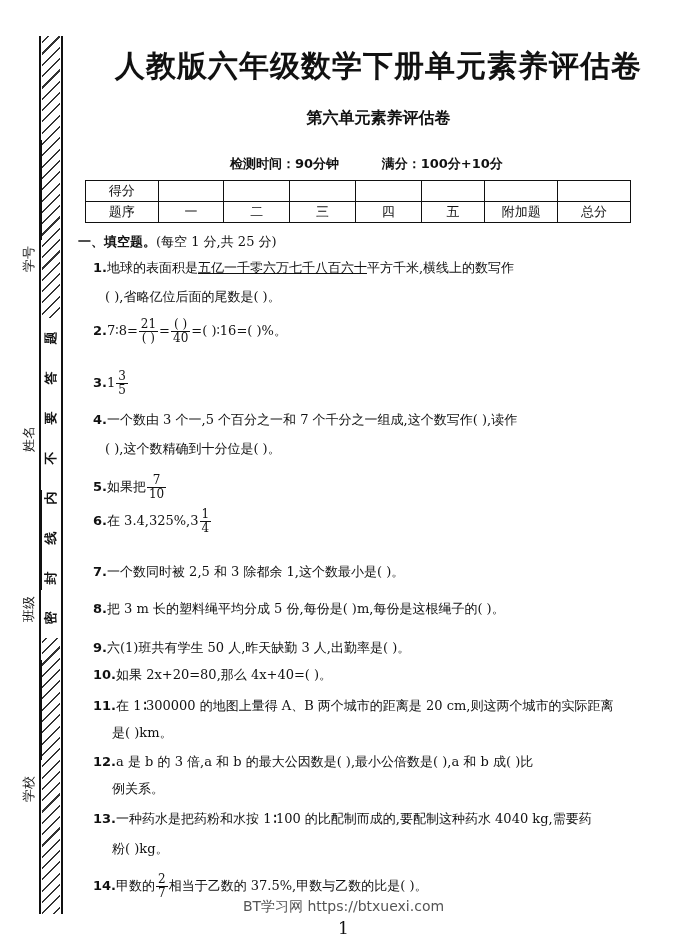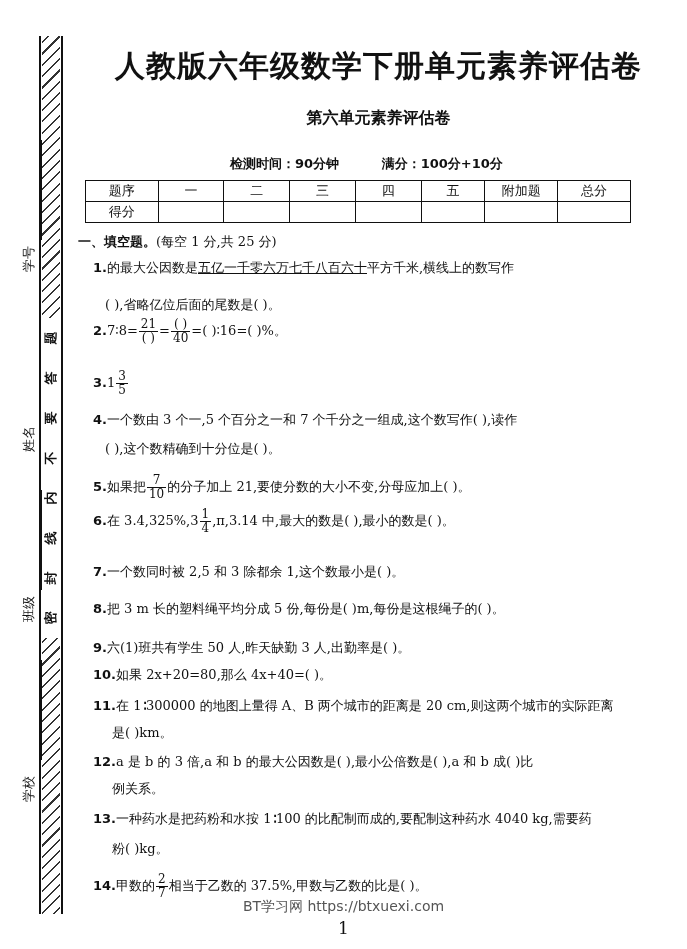--- a/index.html
+++ b/index.html
@@ -77,70 +77,70 @@
 <div class="title">人教版六年级数学下册单元素养评估卷</div>
 <div class="subtitle">第六单元素养评估卷</div>
 <div class="meta">
   <span>检测时间：90分钟</span>
   <span>满分：100分+10分</span>
 </div>
 
 <table class="score">
   <tbody>
       <tr>
+    <td>得分</td>
+    <td></td>
+        <td></td>
+    <td></td>
+        <td></td>
+    <td></td>
+        <td></td>
+    <td></td>
+  </tr>
+  <tr>
     <td style="width:72px">题序</td>
     <td style="width:65px">一</td>
     <td style="width:65px">二</td>
     <td style="width:65px">三</td>
     <td style="width:65px">四</td>
     <td style="width:63px">五</td>
     <td style="width:72px">附加题</td>
     <td style="width:72px">总分</td>
   </tr>
-  <tr>
-    <td>得分</td>
-    <td></td>
-        <td></td>
-    <td></td>
-        <td></td>
-    <td></td>
-        <td></td>
-    <td></td>
-  </tr>
 </tbody>
   </table>
 
 <div class="section">
   <span>一、填空题。</span><span class="note">(每空 1 分,共 25 分)</span>
 </div>
 
 <div class="q" style="top:259px">
-  <b>1.</b><span>的最大公因数是</span><span class="ul">五亿一千零六万七千八百六十</span><span>平方千米,横线上的数写作</span>
+  <b>1.</b><span>地球的表面积是</span><span class="ul">五亿一千零六万七千八百六十</span><span>平方千米,横线上的数写作</span>
 </div>
-<div class="q" style="top:296px;left:105px">(                ),省略亿位后面的尾数是(        )。</div>
+<div class="q" style="top:288px;left:105px">(                ),省略亿位后面的尾数是(        )。</div>
 
 <div class="q" style="top:318px">
   <b>2.</b><span>7∶8=</span><span class="frac"><span class="n">21</span><span class="d">(    )</span></span><span>=</span><span class="frac"><span class="n">(    )</span><span class="d">40</span></span><span>=(      )∶16=(        )%。</span>
 </div>
 
 <div class="q" style="top:370px">
   <b>3.</b><span>1</span><span class="frac"><span class="n">3</span><span class="d">5</span></span>
 </div>
 
 <div class="q" style="top:411px">
   <b>4.</b><span>一个数由 3 个一,5 个百分之一和 7 个千分之一组成,这个数写作(          ),读作</span>
 </div>
 <div class="q" style="top:440px;left:105px">(                ),这个数精确到十分位是(       )。</div>
 
 <div class="q" style="top:474px">
-  <b>5.</b><span>如果把</span><span class="frac"><span class="n">7</span><span class="d">10</span></span><span>的分子加上 21,要使分数的大小不变,分母应加上(       )。</span>
+  <b>5.</b><span>如果把</span><span class="frac"><span class="n">7</span><span class="d">10</span></span>
 </div>
 
 <div class="q" style="top:508px">
-  <b>6.</b><span>在 3.4,325%,3</span><span class="frac"><span class="n">1</span><span class="d">4</span></span><span>,π,3.14 中,最大的数是(       ),最小的数是(         )。</span>
+  <b>6.</b><span>在 3.4,325%,3</span><span class="frac"><span class="n">1</span><span class="d">4</span></span>
 </div>
 
 <div class="q" style="top:563px"><b>7.</b><span>一个数同时被 2,5 和 3 除都余 1,这个数最小是(       )。</span></div>
 <div class="q" style="top:600px"><b>8.</b><span>把 3 m 长的塑料绳平均分成 5 份,每份是(     )m,每份是这根绳子的(      )。</span></div>
 <div class="q" style="top:639px"><b>9.</b><span>六(1)班共有学生 50 人,昨天缺勤 3 人,出勤率是(          )。</span></div>
 <div class="q" style="top:666px"><b>10.</b><span>如果 2x+20=80,那么 4x+40=(        )。</span></div>
 
 <div class="q" style="top:697px"><b>11.</b><span>在 1∶300000 的地图上量得 A、B 两个城市的距离是 20 cm,则这两个城市的实际距离</span></div>
 <div class="q" style="top:724px;left:112px">是(      )km。</div>
 

